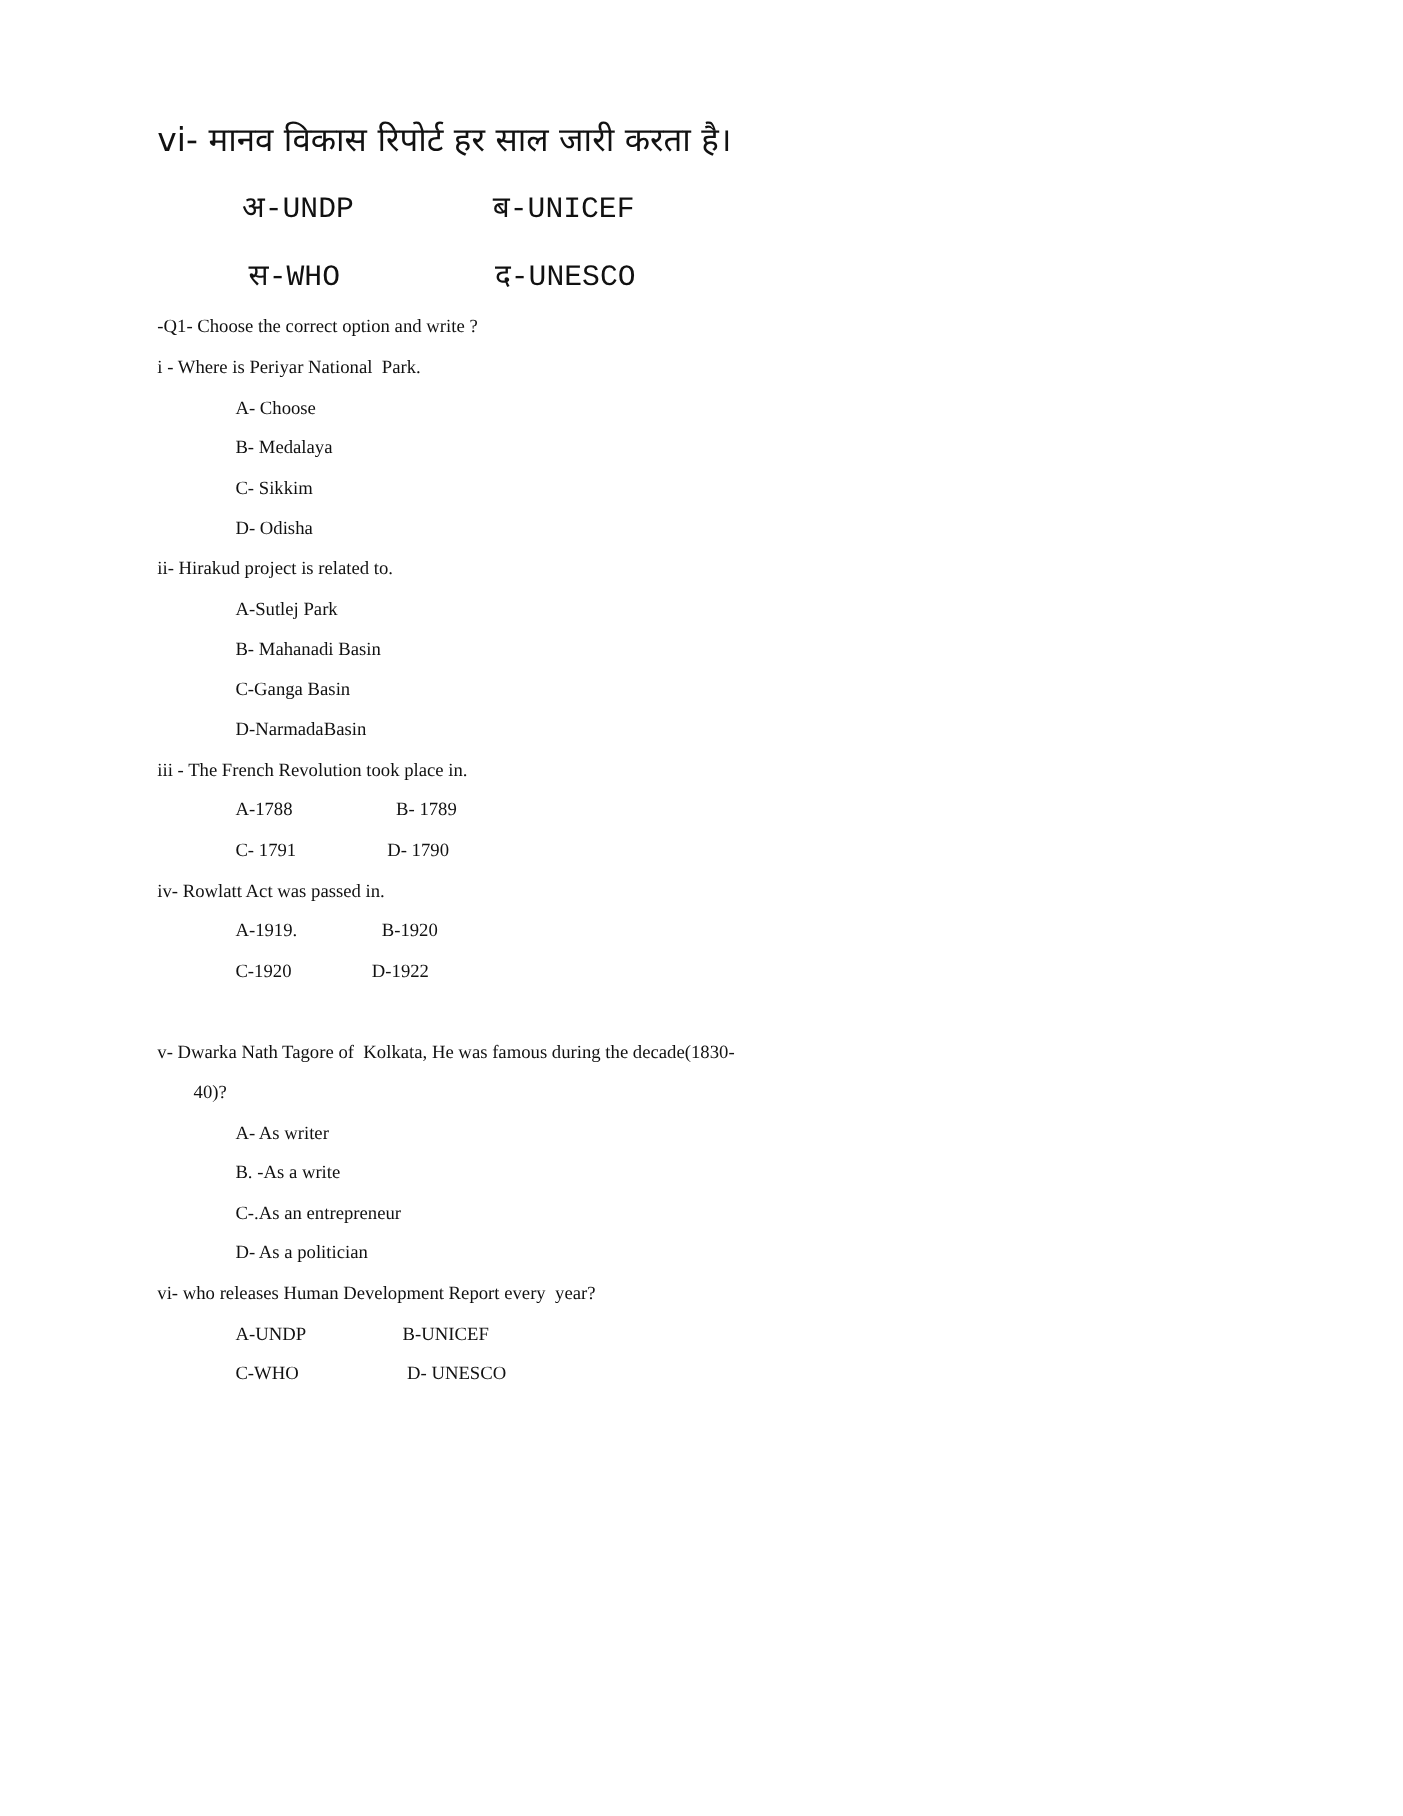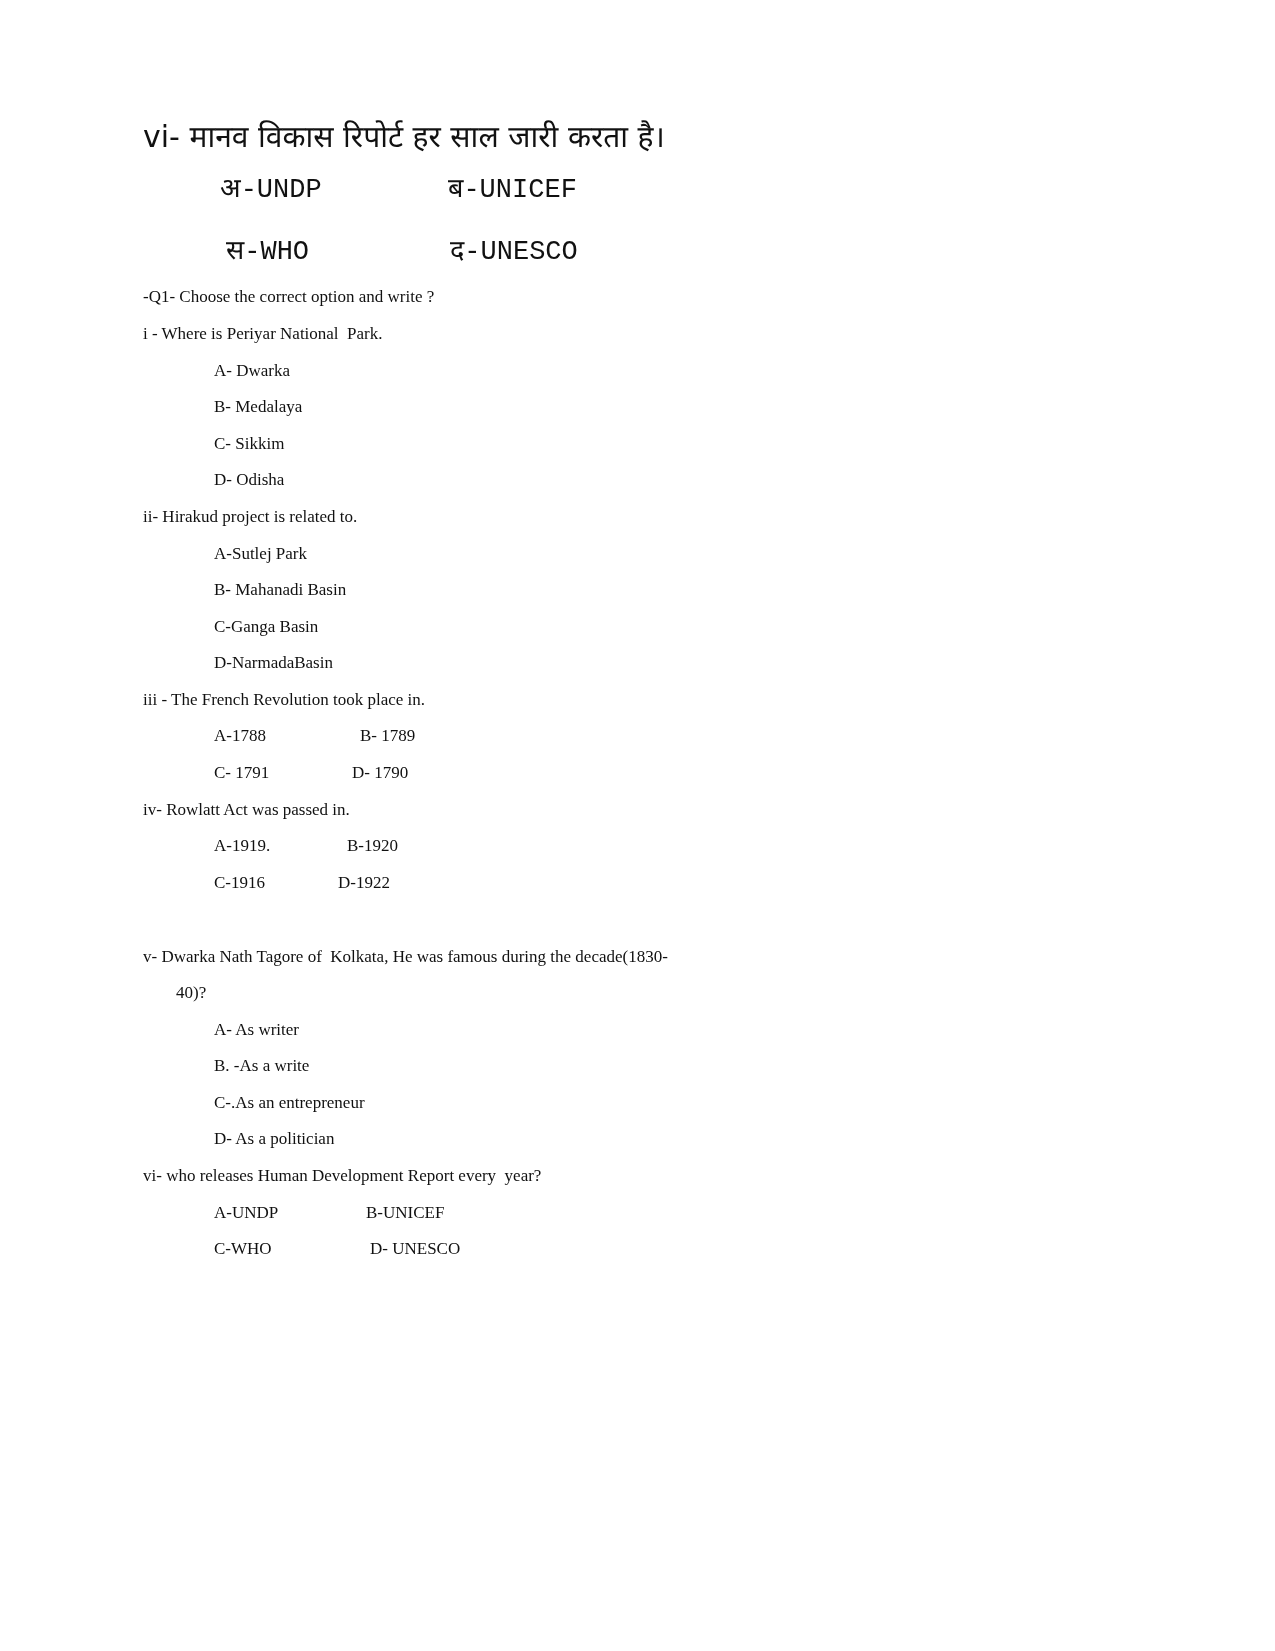--- a/index.html
+++ b/index.html
@@ -1,56 +1,56 @@
 <!DOCTYPE html>
 <html><head>
 <meta charset="utf-8">
 <style>
   html, body { margin:0; padding:0; background:#ffffff; }
   body { width:1275px; height:1651px; position:relative; overflow:hidden;
          font-family:"Liberation Serif", "DejaVu Serif", serif; color:#111; }
   .abs { position:absolute; white-space:pre; }
-  .hindi { font-family:"DejaVu Sans", sans-serif;margin-top:10px; }
+  .hindi { font-family:"DejaVu Sans", sans-serif; }
   .hq { font-size:30px; }
   .hopt { font-size:27px; font-family:Liberation Mono, monospace; }
   .t { font-size:17px; line-height:30px; }
 </style>
 </head>
 <body>
 
 <div class="abs hindi hq" style="left:143px; top:105px;">vi- मानव विकास रिपोर्ट हर साल जारी करता है।</div>
 <div class="abs hopt" style="left:220px; top:168px;">अ-UNDP</div>
 <div class="abs hopt" style="left:448px; top:168px;">ब-UNICEF</div>
 <div class="abs hopt" style="left:226px; top:230px;">स-WHO</div>
 <div class="abs hopt" style="left:450px; top:230px;">द-UNESCO</div>
 
 <div class="abs t" style="left:143px; top:282px;">-Q1- Choose the correct option and write ?</div>
 
 <div class="abs t" style="left:143px; top:319px;">i - Where is Periyar National  Park.</div>
-<div class="abs t" style="left:214px; top:356px;">A- Dwarka</div>
+<div class="abs t" style="left:214px; top:356px;">A- Choose</div>
 <div class="abs t" style="left:214px; top:392px;">B- Medalaya</div>
 <div class="abs t" style="left:214px; top:429px;">C- Sikkim</div>
 <div class="abs t" style="left:214px; top:465px;">D- Odisha</div>
 
 <div class="abs t" style="left:143px; top:502px;">ii- Hirakud project is related to.</div>
 <div class="abs t" style="left:214px; top:539px;">A-Sutlej Park</div>
 <div class="abs t" style="left:214px; top:575px;">B- Mahanadi Basin</div>
 <div class="abs t" style="left:214px; top:612px;">C-Ganga Basin</div>
 <div class="abs t" style="left:214px; top:648px;">D-NarmadaBasin</div>
 
 <div class="abs t" style="left:143px; top:685px;">iii - The French Revolution took place in.</div>
 <div class="abs t" style="left:214px; top:721px;">A-1788</div>
 <div class="abs t" style="left:360px; top:721px;">B- 1789</div>
 <div class="abs t" style="left:214px; top:758px;">C- 1791</div>
 <div class="abs t" style="left:352px; top:758px;">D- 1790</div>
 
 <div class="abs t" style="left:143px; top:795px;">iv- Rowlatt Act was passed in.</div>
 <div class="abs t" style="left:214px; top:831px;">A-1919.</div>
 <div class="abs t" style="left:347px; top:831px;">B-1920</div>
-<div class="abs t" style="left:214px; top:868px;">C-1916</div>
+<div class="abs t" style="left:214px; top:868px;">C-1920</div>
 <div class="abs t" style="left:338px; top:868px;">D-1922</div>
 
 <div class="abs t" style="left:143px; top:942px;">v- Dwarka Nath Tagore of  Kolkata, He was famous during the decade(1830-</div>
 <div class="abs t" style="left:176px; top:978px;">40)?</div>
 <div class="abs t" style="left:214px; top:1015px;">A- As writer</div>
 <div class="abs t" style="left:214px; top:1051px;">B. -As a write</div>
 <div class="abs t" style="left:214px; top:1088px;">C-.As an entrepreneur</div>
 <div class="abs t" style="left:214px; top:1124px;">D- As a politician</div>
 
 <div class="abs t" style="left:143px; top:1161px;">vi- who releases Human Development Report every  year?</div>

